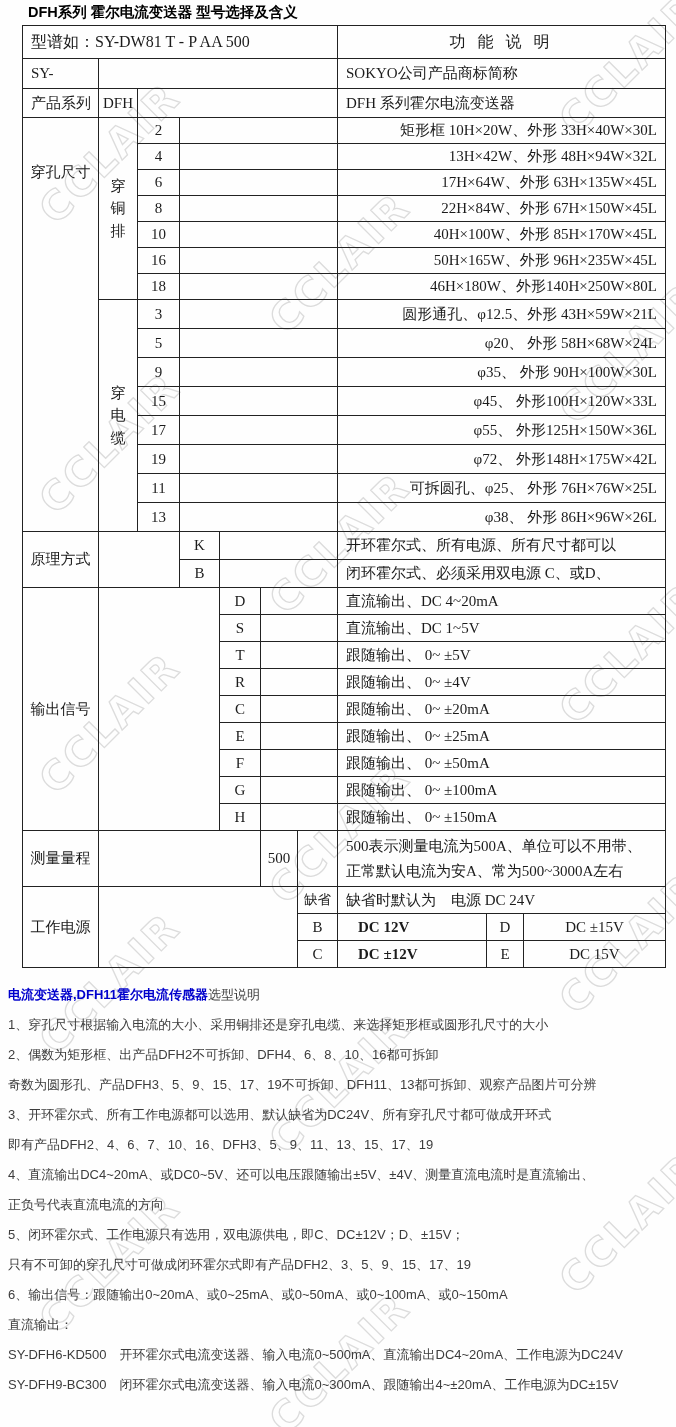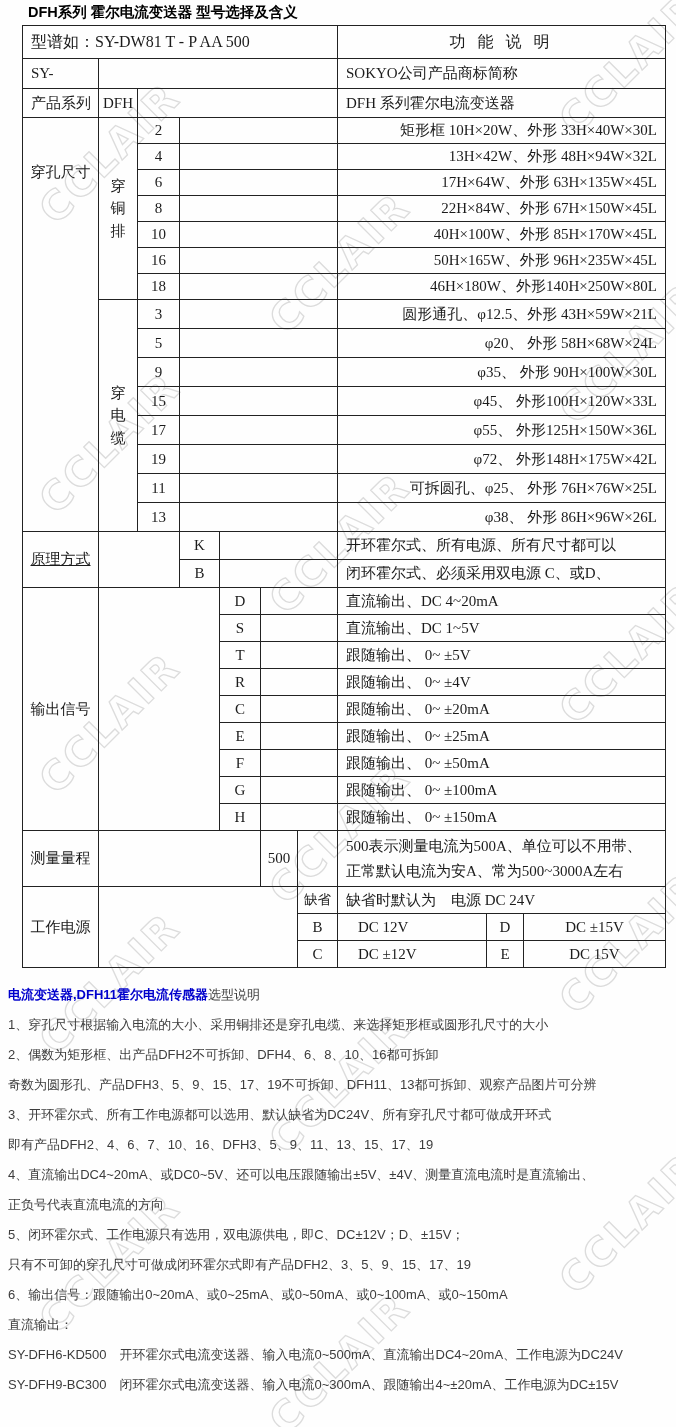--- a/index.html
+++ b/index.html
@@ -15,21 +15,21 @@
   
   .model-table{position:absolute;left:22px;top:25px;z-index:1;display:grid;
      grid-template-columns:76px 39px 42px 40px 41px 37px 40px 149px 37px 142px;
      grid-template-rows:33px 30px 29px repeat(7,26px) repeat(8,29px) 28px 28px repeat(9,27px) 56px 27px 27px 27px;
      border-top:1.5px solid #222;border-left:1.5px solid #222;}
   .cell{display:flex;align-items:center;border-right:1.5px solid #222;border-bottom:1.5px solid #222;
         font-size:15px;white-space:pre;overflow:visible;}
   .center{justify-content:center;}
   .left{padding-left:8px;}
   .right{justify-content:flex-end;padding-right:8px;}
-  .pad20{padding-left:20px;}
+  .pad20{padding-left:20px;font-weight:bold;}
   .hdr{font-size:16px;letter-spacing:4px;}
   .small{font-size:13.5px;}
   .vcell{justify-content:center;}
   .vtext{width:17px;word-break:break-all;white-space:normal;line-height:1.5;text-align:center;display:block;}
   .toplabel{align-items:flex-start;justify-content:center;padding-top:45px;}
   .twoline{flex-direction:column;justify-content:center;align-items:flex-start;line-height:25px;}
   
   .notes{position:absolute;left:8px;top:980px;z-index:1;width:662px;
          font-family:"Liberation Sans","DejaVu Sans",sans-serif;font-size:13px;color:#3c3c3c;}
   .note-line{height:30px;line-height:30px;white-space:pre;}
@@ -129,21 +129,21 @@
     <div class="cell right" style="grid-area:16/8/17/11;">φ72、 外形148H×175W×42L</div>
 
     <div class="cell center" style="grid-area:17/3/18/4;">11</div>
     <div class="cell" style="grid-area:17/4/18/8;"></div>
     <div class="cell right" style="grid-area:17/8/18/11;">可拆圆孔、φ25、 外形 76H×76W×25L</div>
 
     <div class="cell center" style="grid-area:18/3/19/4;">13</div>
     <div class="cell" style="grid-area:18/4/19/8;"></div>
     <div class="cell right" style="grid-area:18/8/19/11;">φ38、 外形 86H×96W×26L</div>
 
-    <div class="cell center" style="grid-area:19/1/21/2;text-decoration:underline;">原理方式</div>
+    <div class="cell center" style="grid-area:19/1/21/2;">原理方式</div>
     <div class="cell" style="grid-area:19/2/21/4;"></div>
     <div class="cell center" style="grid-area:19/4/20/5;">K</div>
     <div class="cell" style="grid-area:19/5/20/8;"></div>
     <div class="cell left" style="grid-area:19/8/20/11;">开环霍尔式、所有电源、所有尺寸都可以</div>
     <div class="cell center" style="grid-area:20/4/21/5;">B</div>
     <div class="cell" style="grid-area:20/5/21/8;"></div>
     <div class="cell left" style="grid-area:20/8/21/11;">闭环霍尔式、必须采用双电源 C、或D、</div>
 
     <div class="cell center" style="grid-area:21/1/30/2;">输出信号</div>
     <div class="cell" style="grid-area:21/2/30/5;"></div>

